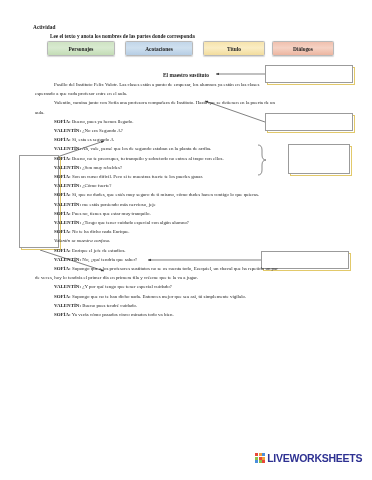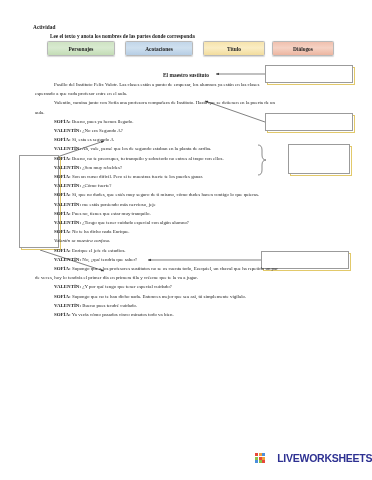--- a/index.html
+++ b/index.html
@@ -113,21 +113,21 @@
     width: 372px; height: 480px;
     pointer-events: none;
   }
 
   
   .footer-logo {
     position: absolute;
     left: 255px; top: 452px;
     display: flex;
     align-items: center;
-    gap: 12px;
+    gap: 2px;
   }
   .logo-grid {
     display: grid;
     grid-template-columns: 3px 3px 3px;
     grid-template-rows: 3px 3px 3px;
     gap: 0.6px;
   }
   .logo-grid i { display: block; width: 3px; height: 3px; }
   .logo-word {
     font-family: "Liberation Sans", "DejaVu Sans", sans-serif;

